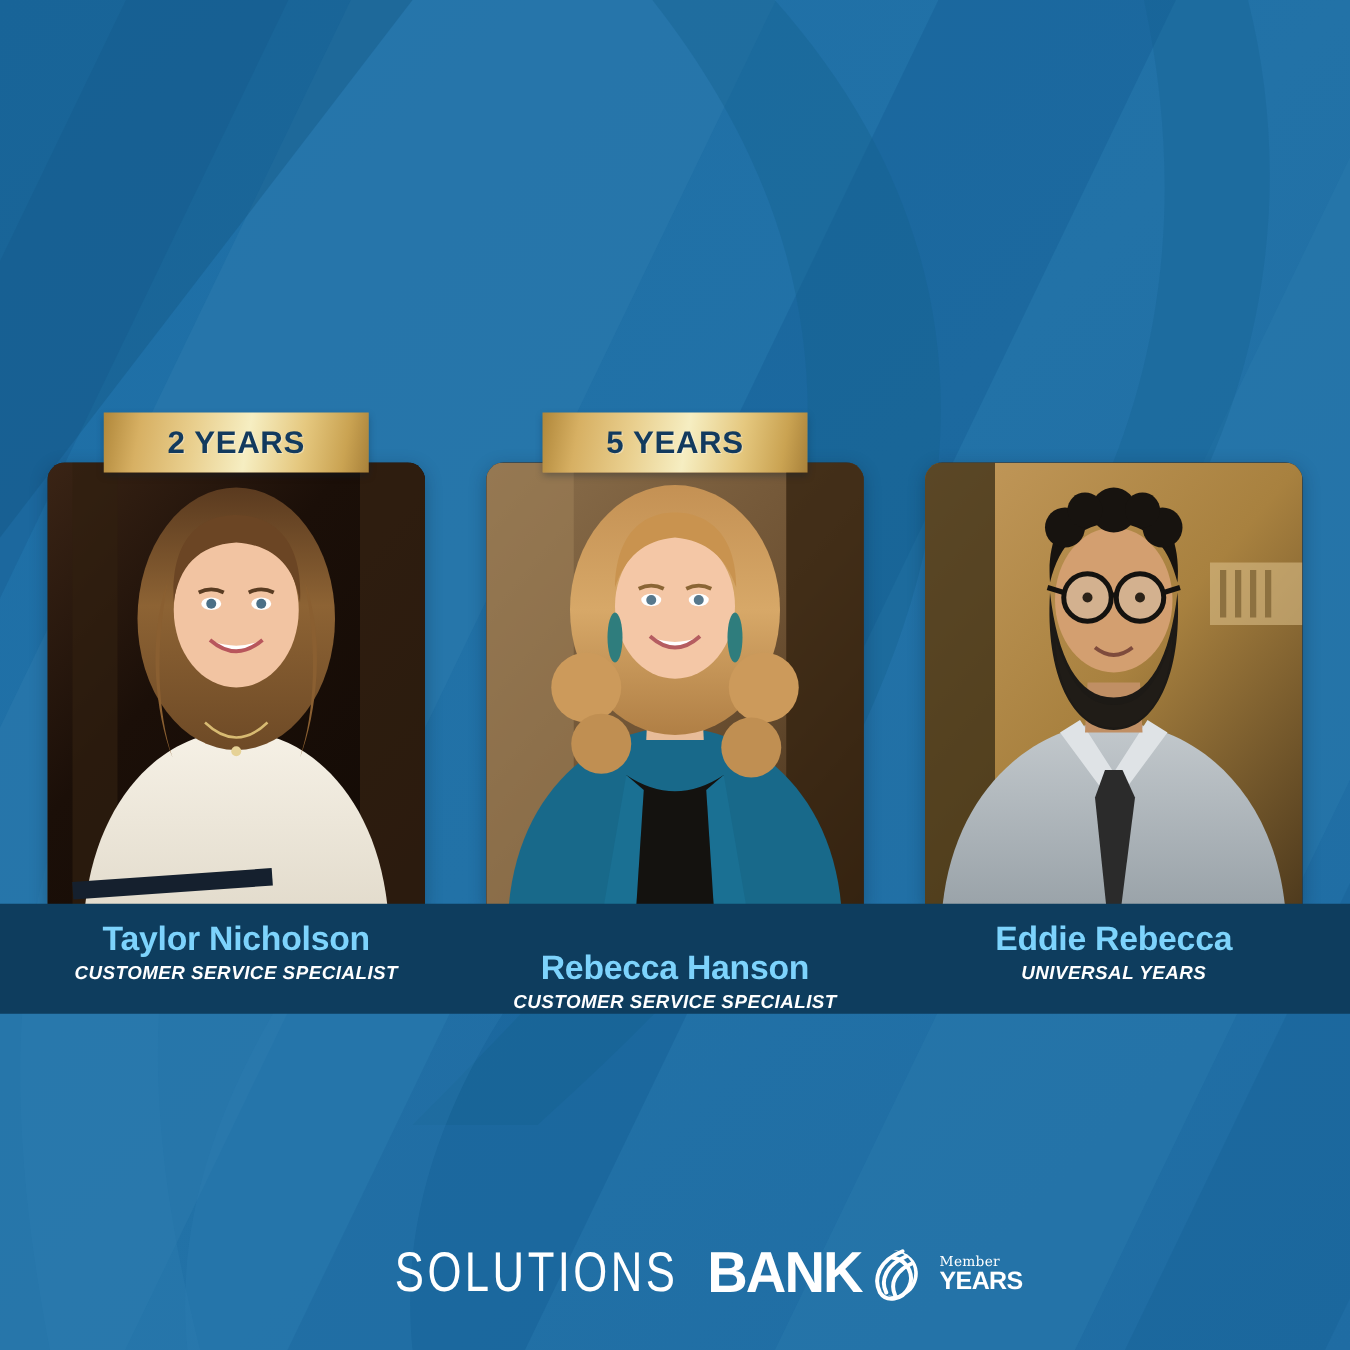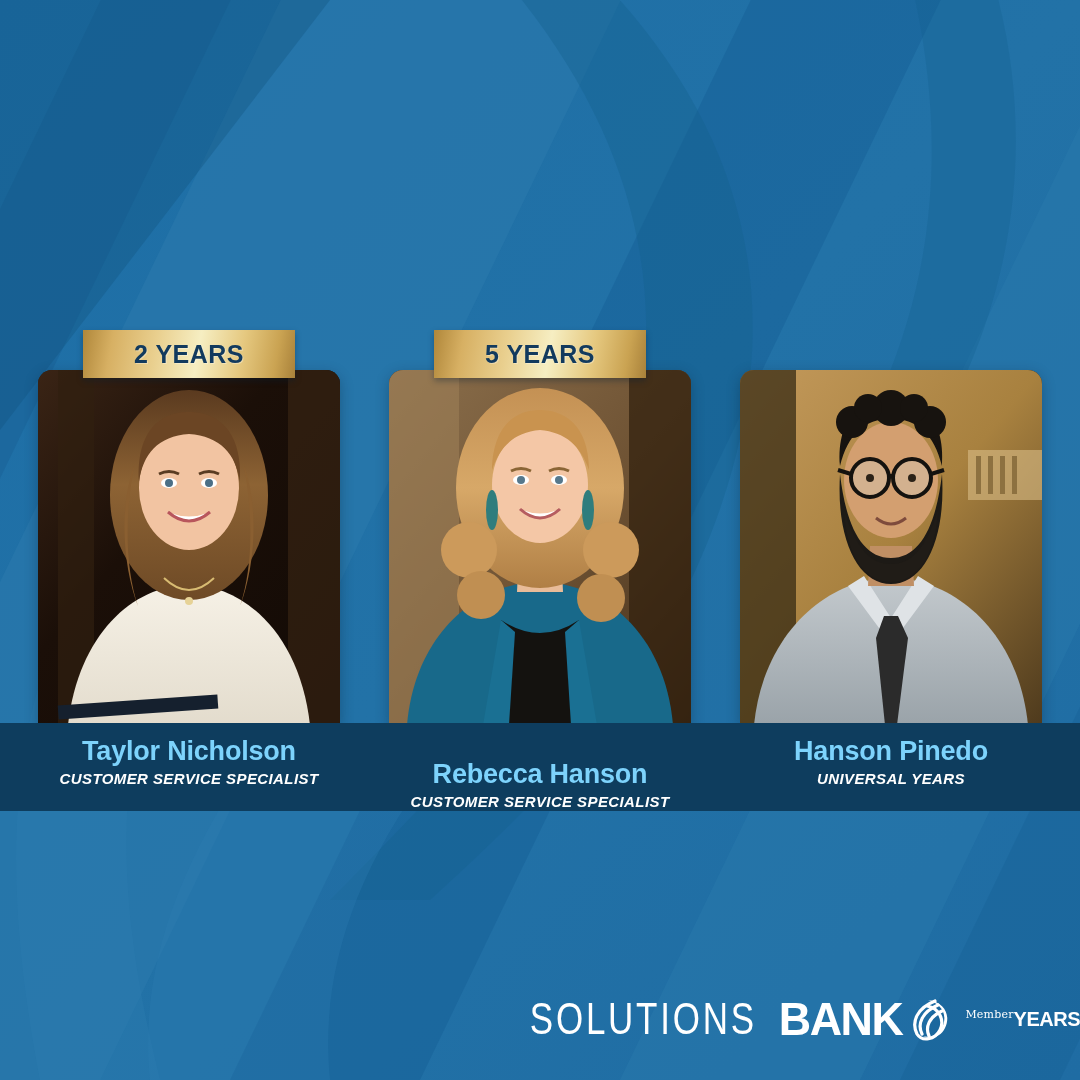--- a/index.html
+++ b/index.html
@@ -100,38 +100,38 @@
   .person-title{
     margin:3px 0 0 0;
     font-family:"Liberation Sans",sans-serif;
     font-style:italic;font-weight:700;font-size:15px;
     letter-spacing:.4px;color:#ffffff;
   }
 
   
   .logo{
     position:absolute;left:0;right:0;bottom:38px;
-    display:flex;align-items:center;justify-content:flex-end;
+    display:flex;align-items:center;justify-content:center;
     gap:10px;z-index:8;padding-left:44px;
   }
   .logo-solutions{
     font-family:"Liberation Sans",sans-serif;
     font-weight:400;font-size:38px;letter-spacing:3px;color:#ffffff;
     transform:scaleY(1.18) scaleX(.92);transform-origin:center;
     line-height:1;
   }
   .logo-bank{
     font-family:"Liberation Sans",sans-serif;
     font-weight:700;font-size:44px;letter-spacing:-1.5px;color:#ffffff;
     transform:scaleY(1.05) scaleX(1.02);transform-origin:center;
     line-height:1;margin-left:4px;
   }
   .logo-mark{width:46px;height:46px;margin-left:-6px;}
   .logo-fdic{
-    display:flex;flex-direction:row;align-items:flex-start;
+    display:flex;flex-direction:column;align-items:flex-start;
     margin-left:4px;line-height:1;
   }
   .fdic-member{
     font-family:"DejaVu Serif",serif;
     font-size:11px;color:#ffffff;letter-spacing:.2px;
   }
   .fdic-main{
     font-family:"Liberation Sans",sans-serif;
     font-weight:700;font-size:20px;color:#ffffff;letter-spacing:-.5px;
   }
@@ -353,21 +353,21 @@
   <div class="name-band">
     <div class="name-cell n0">
       <div class="person-name">Taylor Nicholson</div>
       <div class="person-title">CUSTOMER SERVICE SPECIALIST</div>
     </div>
     <div class="name-cell n1">
       <div class="person-name">Rebecca Hanson</div>
       <div class="person-title">CUSTOMER SERVICE SPECIALIST</div>
     </div>
     <div class="name-cell n2">
-      <div class="person-name">Hanson Pinedo</div>
+      <div class="person-name">Eddie Rebecca</div>
       <div class="person-title">UNIVERSAL YEARS</div>
     </div>
   </div>
 
   <div class="logo">
     <span class="logo-solutions">SOLUTIONS</span>
     <span class="logo-bank">BANK</span>
     <span class="logo-mark">
       <svg viewBox="0 0 46 46" width="46" height="46">
         <g fill="none" stroke="#ffffff" stroke-width="3.2" stroke-linecap="round">

